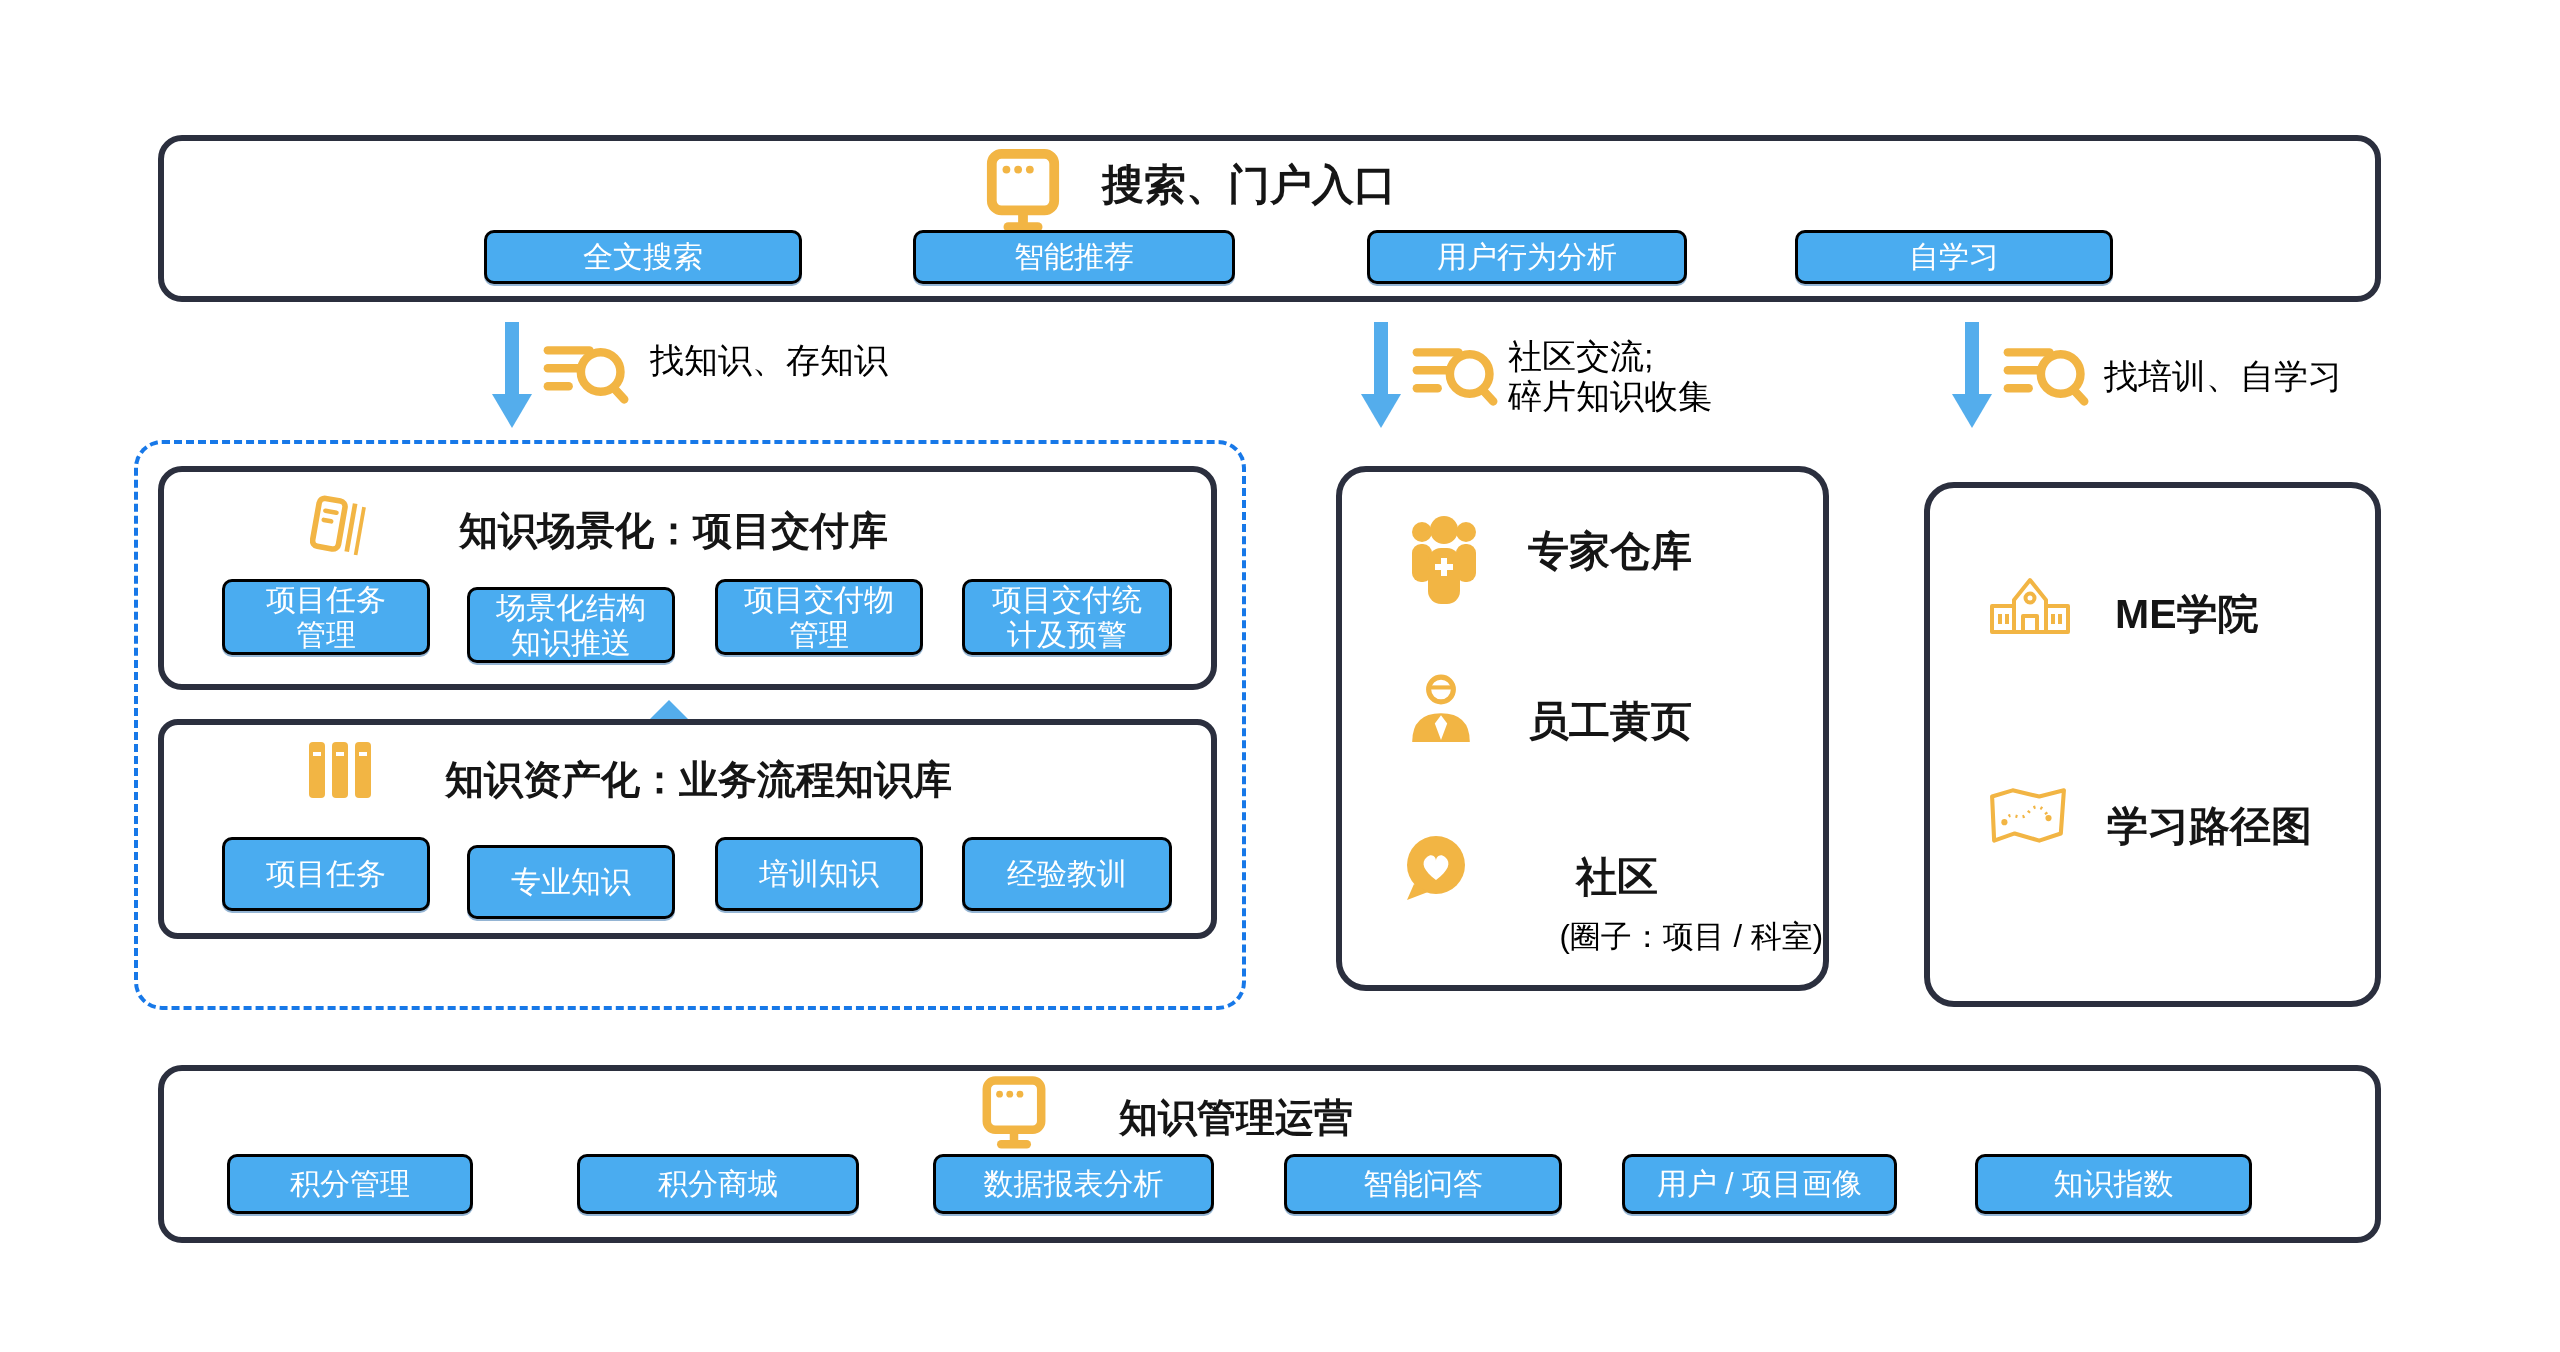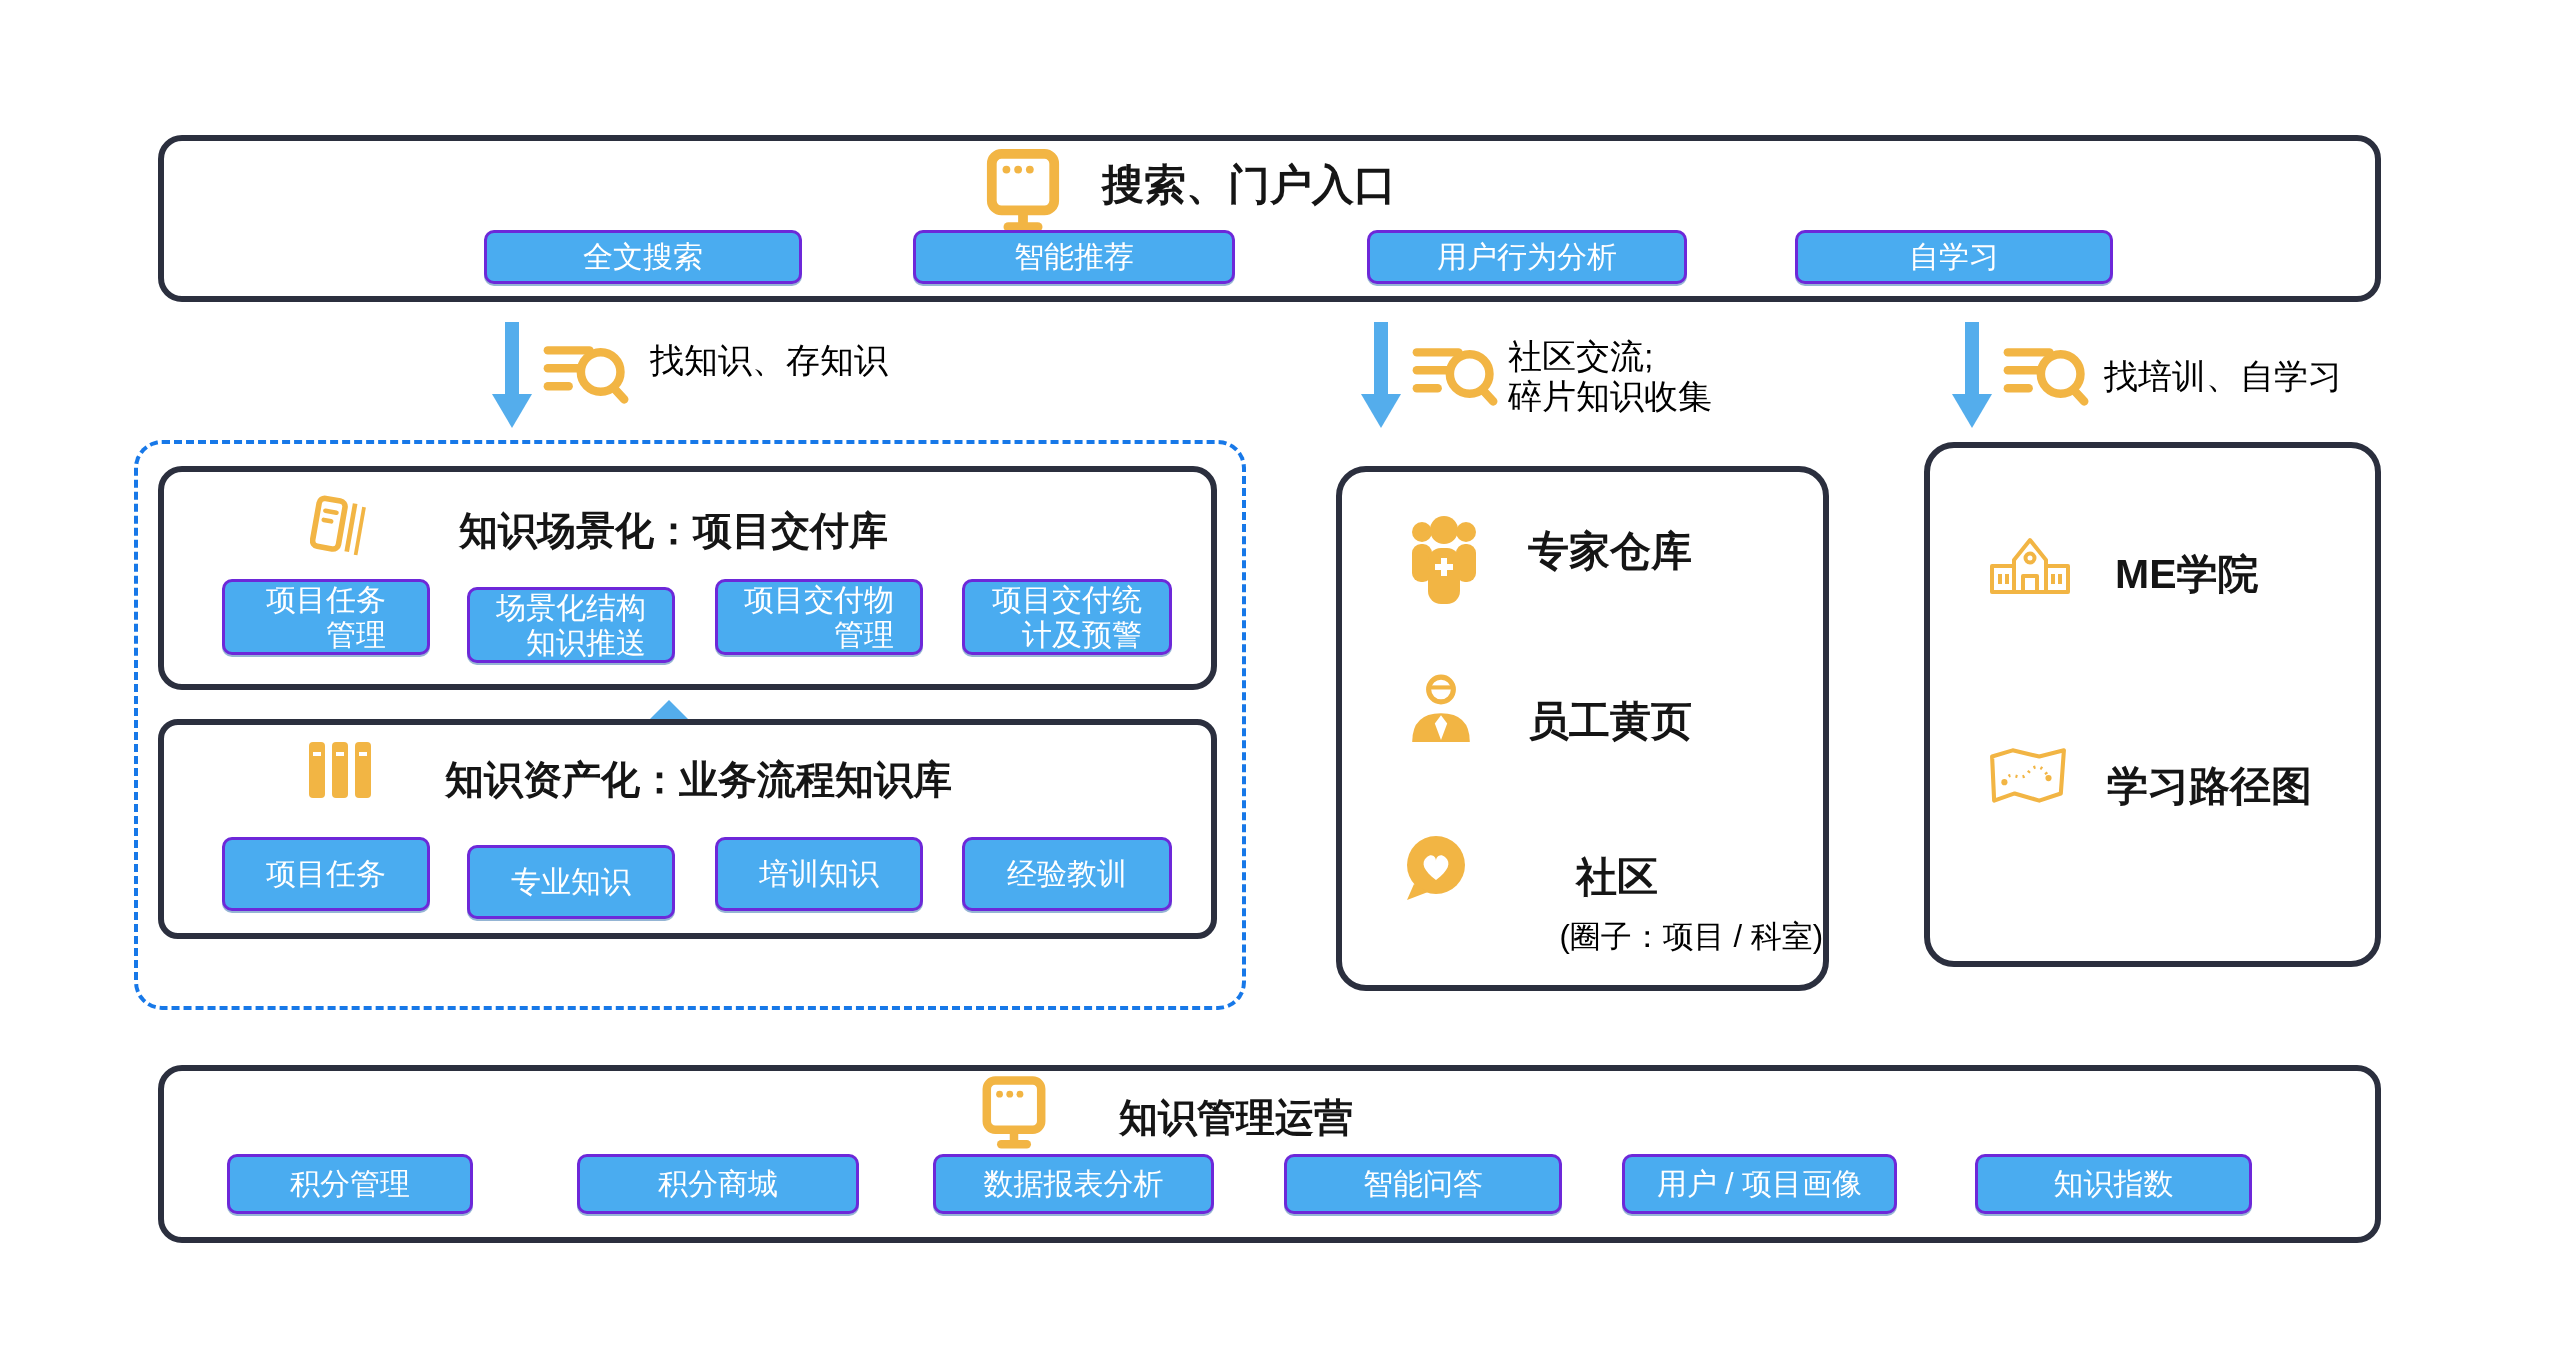--- a/index.html
+++ b/index.html
@@ -5,22 +5,22 @@
   html,body{margin:0;padding:0;background:#ffffff;}
   .page{
     position:relative;width:2560px;height:1352px;background:#ffffff;overflow:hidden;
     font-family:"Liberation Sans","DejaVu Sans",sans-serif;color:#111;
   }
   .panel{position:absolute;background:#fff;border:6px solid #2B2F3E;box-sizing:border-box;}
   .box-title{font-weight:bold;color:#151515;white-space:nowrap;}
   .item-label{font-weight:bold;color:#151515;white-space:nowrap;position:absolute;}
   .abs{position:absolute;}
   .btn{
-    position:absolute;display:flex;align-items:center;justify-content:center;text-align:right;
-    background:#4AACF0;border:3px solid #6d28d9;border-radius:10px;color:#ffffff;
+    position:absolute;display:flex;align-items:center;justify-content:center;text-align:center;
+    background:#4AACF0;border:3px solid #000000;border-radius:10px;color:#ffffff;
     box-sizing:border-box;white-space:pre-line;box-shadow:0 2px 0 rgba(20,90,160,.45);
     cursor:pointer;
   }
   
   .panel-portal{left:158px;top:135px;width:2223px;height:167px;border-radius:24px;}
   .portal-icon{left:820px;top:6px;width:78px;height:86px;}
   .portal-title{left:938px;top:16px;font-size:42px;position:absolute;}
   .portal-btn{top:89px;height:54px;font-size:30px;}
   .pb0{left:320px;width:318px;} .pb1{left:749px;width:322px;font-family:Liberation Mono, monospace;}
   .pb2{left:1203px;width:320px;} .pb3{left:1631px;width:318px;}
@@ -49,21 +49,21 @@
   
   .panel-expert{left:1336px;top:466px;width:493px;height:525px;border-radius:30px;}
   .expert-icon{left:60px;top:34px;width:84px;height:104px;}
   .expert-label{left:186px;top:52px;font-size:41px;}
   .yellowpages-icon{left:66px;top:200px;width:66px;height:70px;}
   .yellowpages-label{left:186px;top:222px;font-size:41px;}
   .community-icon{left:58px;top:362px;width:70px;height:70px;}
   .community-label{left:234px;top:378px;font-size:41px;}
   .expert-caption{position:absolute;left:0;width:481px;top:444px;text-align:right;font-size:31px;color:#000;}
   
-  .panel-college{left:1924px;top:442px;width:457px;height:525px;border-radius:30px;}
+  .panel-college{left:1924px;top:482px;width:457px;height:525px;border-radius:30px;}
   .college-icon{left:58px;top:86px;width:84px;height:62px;}
   .college-label{left:185px;top:99px;font-size:41px;}
   .map-icon{left:58px;top:298px;width:80px;height:60px;}
   .map-label{left:177px;top:311px;font-size:41px;}
   
   .panel-operation{left:158px;top:1065px;width:2223px;height:178px;border-radius:24px;}
   .operation-icon{left:816px;top:4px;width:68px;height:74px;}
   .operation-title{left:955px;top:20px;font-size:39px;position:absolute;}
   .operation-btn{top:83px;height:60px;font-size:30px;}
   .ob0{left:63px;width:246px;} .ob1{left:413px;width:282px;}

